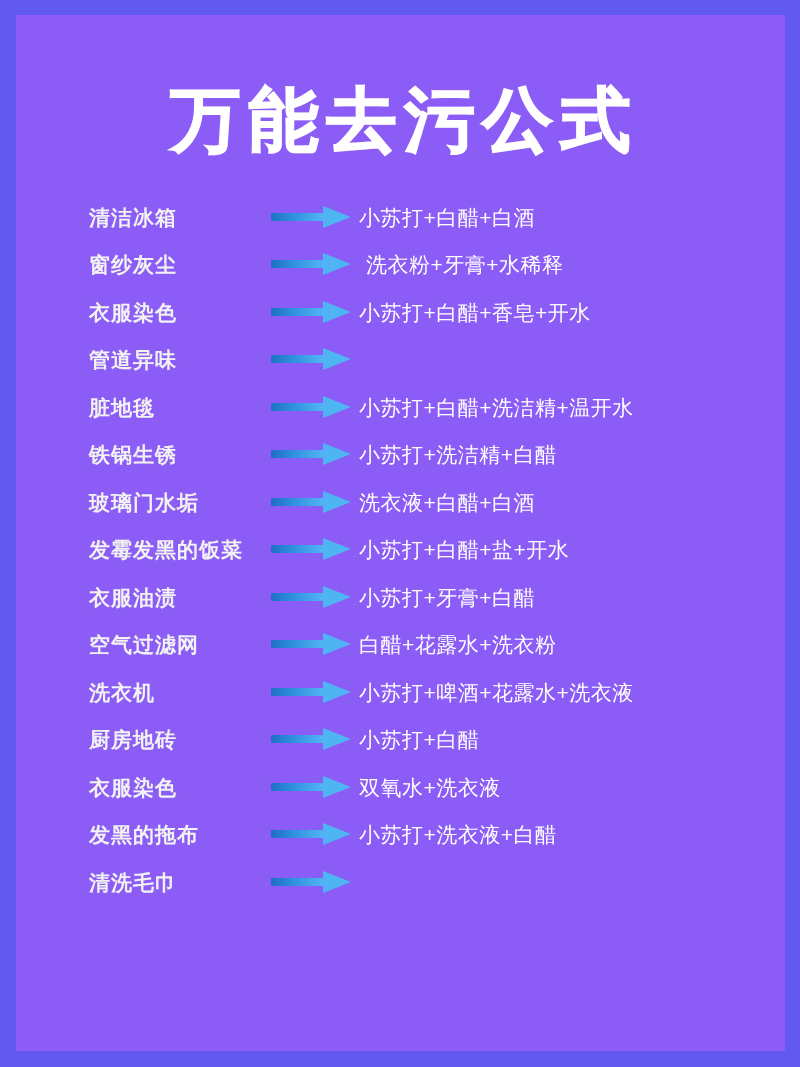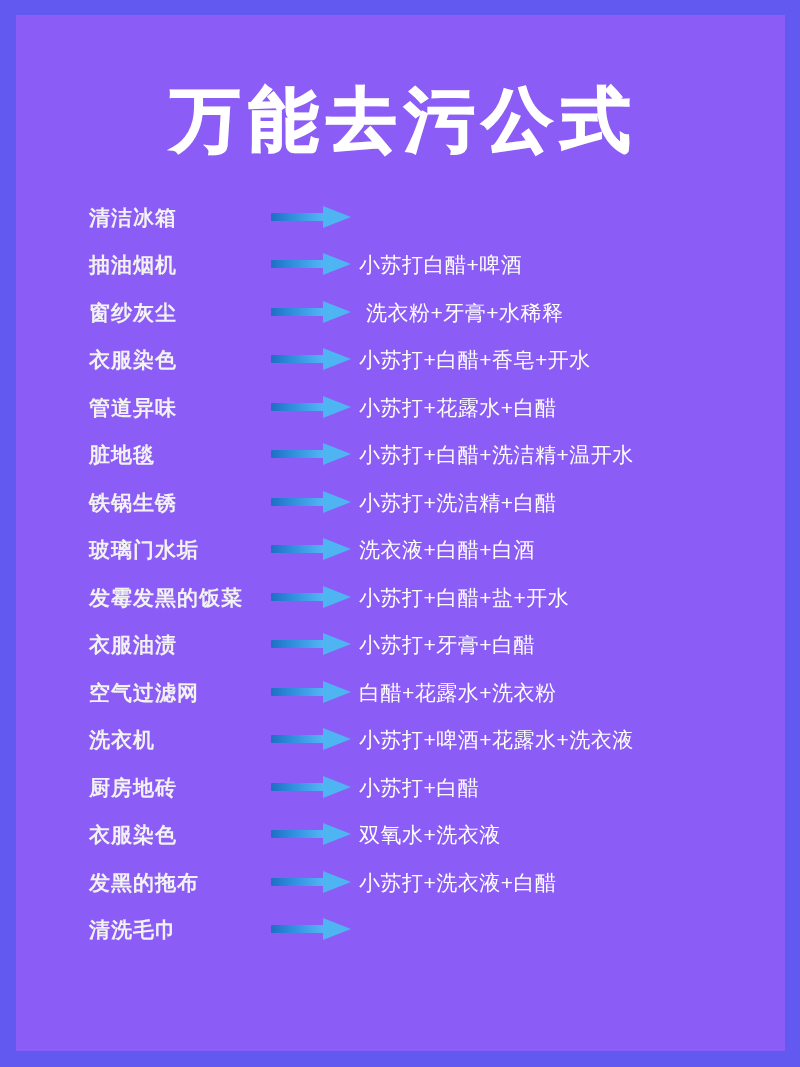--- a/index.html
+++ b/index.html
@@ -138,28 +138,21 @@
       <span id="title">万能去污公式</span>
     </div>
 
     <div id="rows">
         <div class="row">
           <span class="row-label">清洁冰箱</span>
           <span class="arrow">
             <span class="shaft"></span>
             <span class="head"></span>
           </span>
-        </div>
-        <div class="row">
-          <span class="row-label">抽油烟机</span>
-          <span class="arrow">
-            <span class="shaft"></span>
-            <span class="head"></span>
-          </span>
-          <span class="row-value">小苏打白醋+啤酒</span>
+          <span class="row-value">小苏打+白醋+白酒</span>
         </div>
         <div class="row indent">
           <span class="row-label">窗纱灰尘</span>
           <span class="arrow">
             <span class="shaft"></span>
             <span class="head"></span>
           </span>
           <span class="row-value">洗衣粉+牙膏+水稀释</span>
         </div>
         <div class="row">
@@ -169,21 +162,20 @@
             <span class="head"></span>
           </span>
           <span class="row-value">小苏打+白醋+香皂+开水</span>
         </div>
         <div class="row">
           <span class="row-label">管道异味</span>
           <span class="arrow">
             <span class="shaft"></span>
             <span class="head"></span>
           </span>
-          <span class="row-value">小苏打+花露水+白醋</span>
         </div>
         <div class="row">
           <span class="row-label">脏地毯</span>
           <span class="arrow">
             <span class="shaft"></span>
             <span class="head"></span>
           </span>
           <span class="row-value">小苏打+白醋+洗洁精+温开水</span>
         </div>
         <div class="row">

